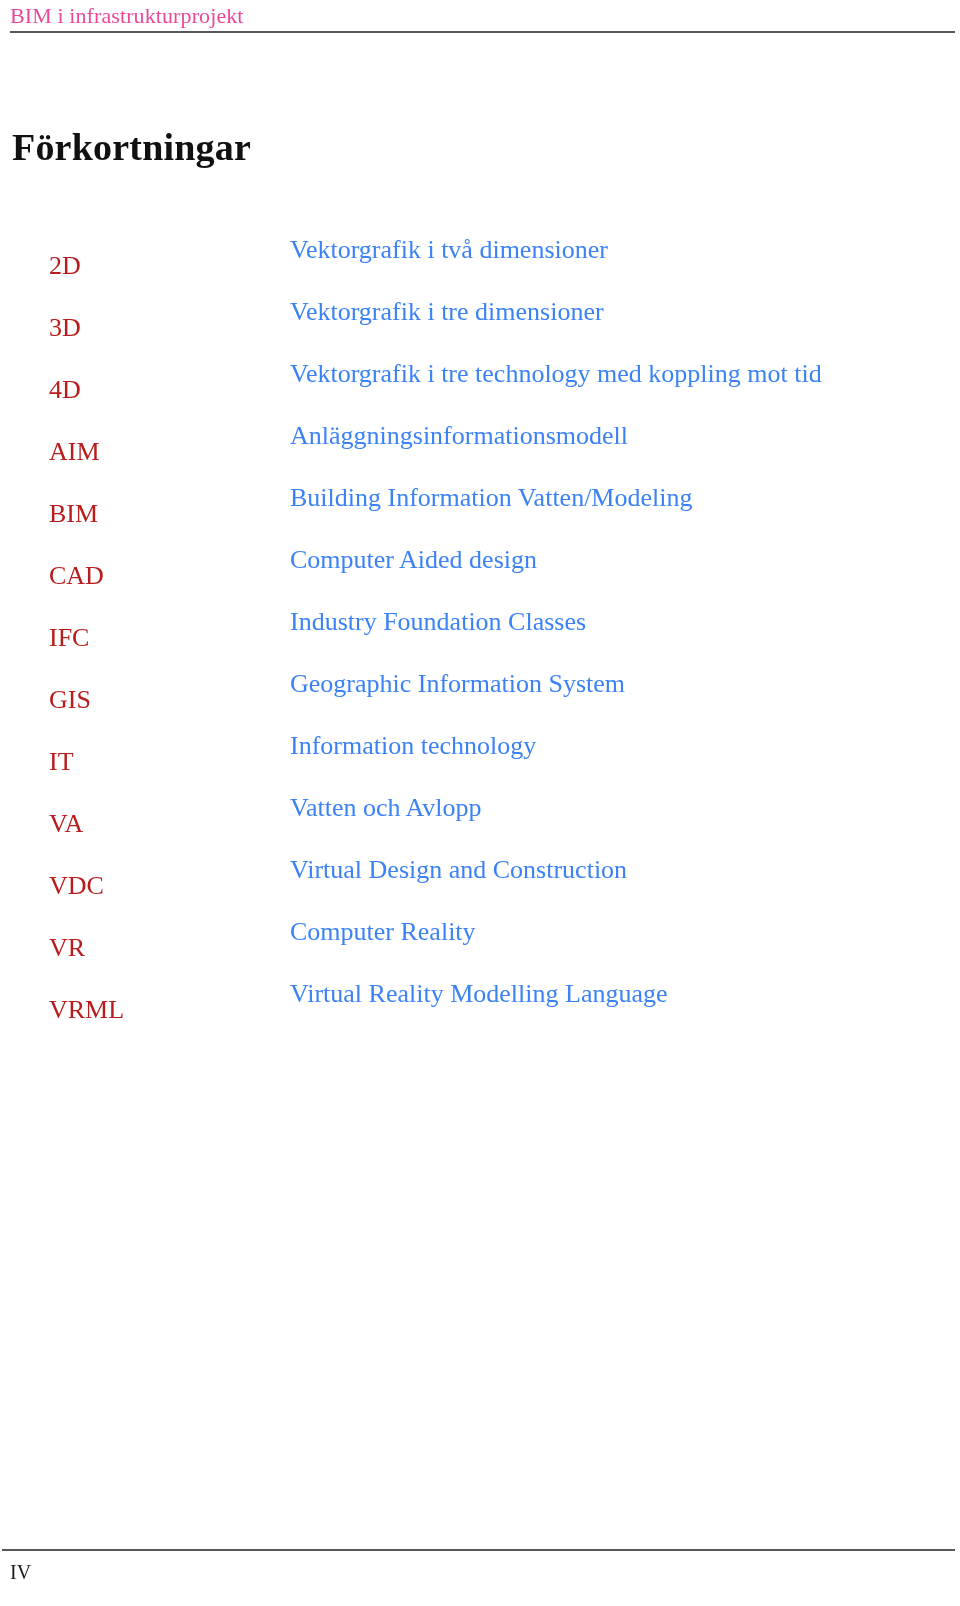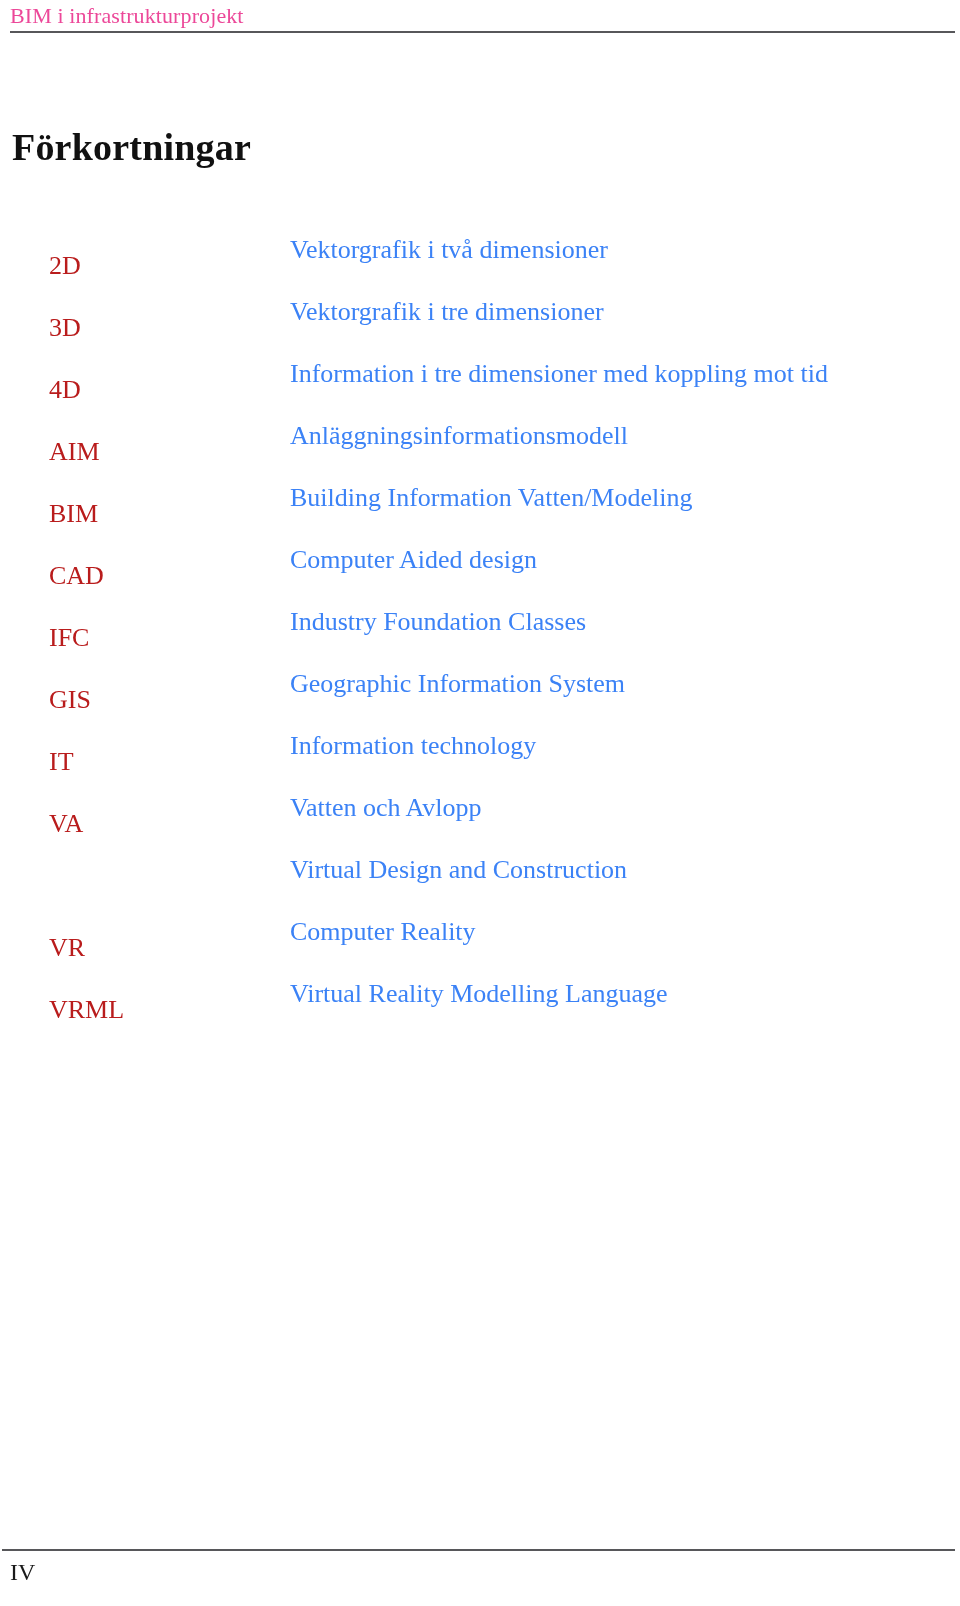--- a/index.html
+++ b/index.html
@@ -107,21 +107,21 @@
     top: 1549px;
     width: 953px;
     height: 0;
     border-top: 2px solid #57575a;
   }
 
   .page-number {
     position: absolute;
     left: 10px;
     top: 1556px;
-    font-size: 24px;
+    font-size: 20px;
     line-height: 32px;
     color: #1a1a1a;
     white-space: nowrap;
   }
 </style>
 </head>
 <body>
 
 <div class="page">
 
@@ -136,21 +136,21 @@
       <div class="abbrev-row">
         <div class="abbrev-term">2D</div>
         <div class="abbrev-def">Vektorgrafik i två dimensioner</div>
       </div>
       <div class="abbrev-row">
         <div class="abbrev-term">3D</div>
         <div class="abbrev-def">Vektorgrafik i tre dimensioner</div>
       </div>
       <div class="abbrev-row">
         <div class="abbrev-term">4D</div>
-        <div class="abbrev-def">Information i tre dimensioner med koppling mot tid</div>
+        <div class="abbrev-def">Vektorgrafik i tre technology med koppling mot tid</div>
       </div>
       <div class="abbrev-row">
         <div class="abbrev-term">AIM</div>
         <div class="abbrev-def">Anläggningsinformationsmodell</div>
       </div>
       <div class="abbrev-row">
         <div class="abbrev-term">BIM</div>
         <div class="abbrev-def">Building Information Vatten/Modeling</div>
       </div>
       <div class="abbrev-row">
@@ -167,20 +167,21 @@
       </div>
       <div class="abbrev-row">
         <div class="abbrev-term">IT</div>
         <div class="abbrev-def">Information technology</div>
       </div>
       <div class="abbrev-row">
         <div class="abbrev-term">VA</div>
         <div class="abbrev-def">Vatten och Avlopp</div>
       </div>
       <div class="abbrev-row">
+        <div class="abbrev-term">VDC</div>
         <div class="abbrev-def">Virtual Design and Construction</div>
       </div>
       <div class="abbrev-row">
         <div class="abbrev-term">VR</div>
         <div class="abbrev-def">Computer Reality</div>
       </div>
       <div class="abbrev-row">
         <div class="abbrev-term">VRML</div>
         <div class="abbrev-def">Virtual Reality Modelling Language</div>
       </div>

